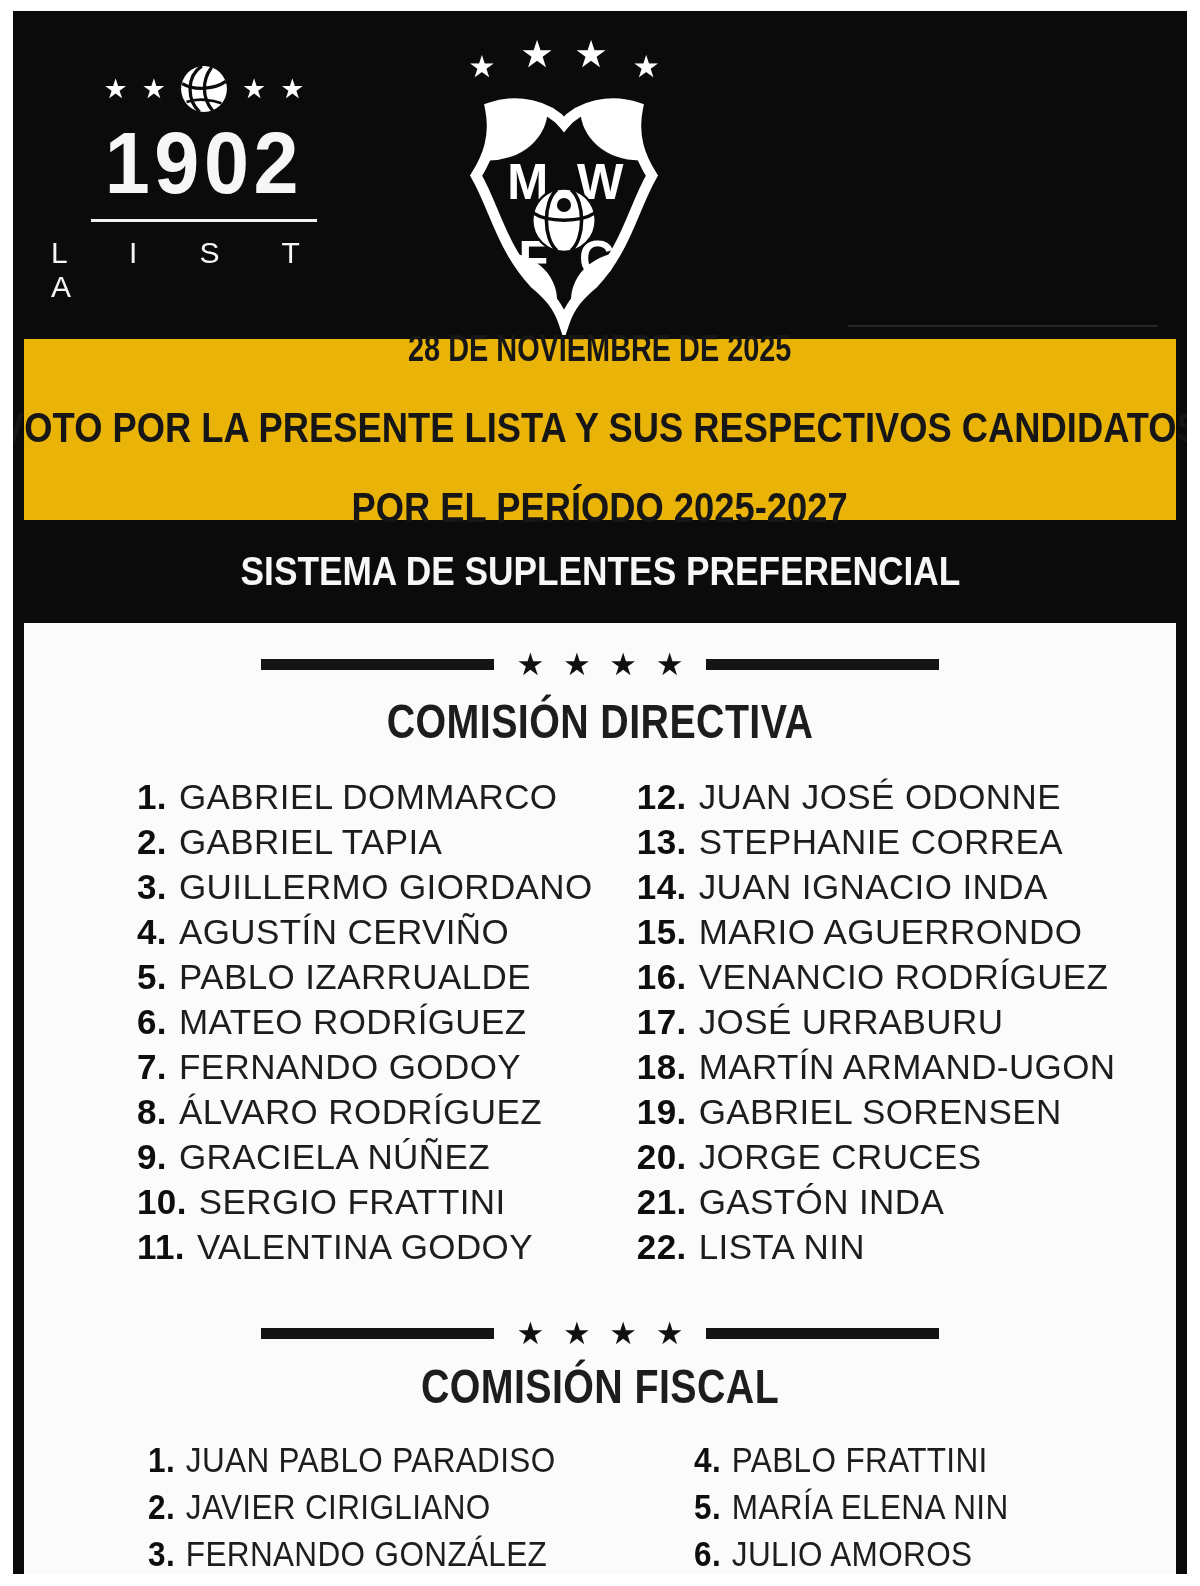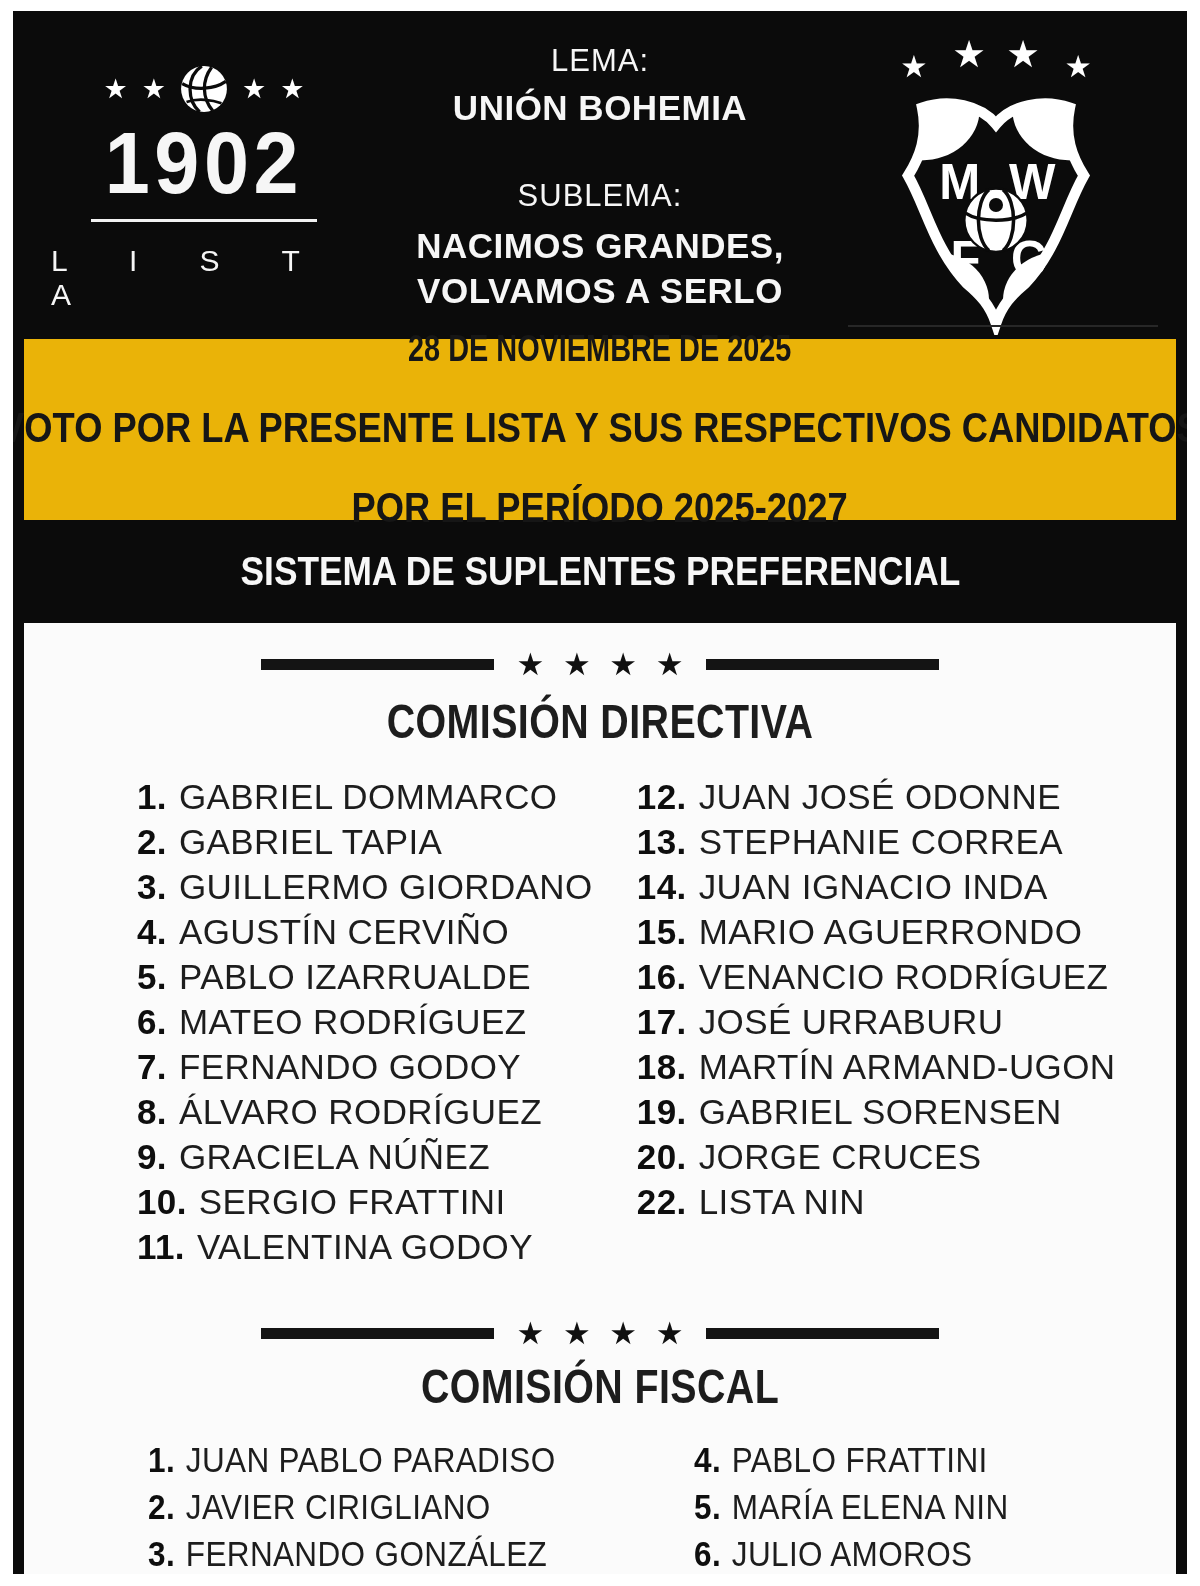--- a/index.html
+++ b/index.html
@@ -6,21 +6,21 @@
   body{width:1200px;height:1586px;font-family:"Liberation Sans",sans-serif;-webkit-font-smoothing:antialiased;}
   .frame{position:relative;margin:11px 13px 0;height:1563px;background:#0b0b0b;padding:0 11px;box-sizing:border-box;overflow:hidden;}
 
   
   .header{position:relative;height:328px;display:flex;color:#f6f6f6;}
   .logo-col{width:360px;display:flex;flex-direction:column;align-items:center;padding-top:52px;}
   .logo-stars{display:flex;align-items:center;gap:14px;height:52px;}
   .logo-stars .st{font-size:27px;line-height:1;color:#fff;}
   .logo-year{font-size:88px;font-weight:700;letter-spacing:5px;line-height:1;margin-top:4px;transform:scaleX(.92);}
   .logo-rule{width:226px;height:3px;background:#f2f2f2;margin-top:12px;}
-  .logo-lista{font-size:30px;font-weight:400;letter-spacing:27px;margin-left:27px;margin-top:22px;}
+  .logo-lista{font-size:30px;font-weight:400;letter-spacing:27px;margin-left:27px;margin-top:14px;}
   .lema-col{flex:1;text-align:center;padding-top:32px;}
   .lema-label{font-size:31px;font-weight:400;letter-spacing:1px;}
   .lema-value{font-size:35px;font-weight:700;letter-spacing:.5px;margin-top:9px;}
   .sublema-label{font-size:31px;font-weight:400;letter-spacing:1px;margin-top:50px;}
   .sublema-line{font-size:35px;font-weight:700;letter-spacing:.5px;margin-top:9px;line-height:45px;}
   .crest-col{width:360px;display:flex;justify-content:center;padding-top:24px;}
   .crest-underline{position:absolute;right:18px;bottom:12px;width:310px;height:2px;background:#272727;}
 
   
   .white-band{height:181px;background:#eab308;color:#161616;display:flex;flex-direction:column;justify-content:center;align-items:center;text-align:center;gap:24px;}
@@ -69,27 +69,20 @@
           <path d="M6 34 C16 30 30 32 38 35" fill="none" stroke="#0b0b0b" stroke-width="2.5"></path>
         </svg>
         <span class="st">★</span>
         <span class="st">★</span>
       </div>
       <div class="logo-year">1902</div>
       <div class="logo-rule"></div>
       <div class="logo-lista">L I S T A</div>
     </div>
 
-    <div class="lema-col">
-      <div class="lema-label">LEMA:</div>
-      <div class="lema-value">UNIÓN BOHEMIA</div>
-      <div class="sublema-label">SUBLEMA:</div>
-      <div class="sublema-line">NACIMOS GRANDES,</div>
-      <div class="sublema-line" style="margin-top:0;">VOLVAMOS A SERLO</div>
-    </div>
 
     <div class="crest-col">
       <svg width="258" height="300" viewBox="0 0 220 256">
         <defs>
           <path id="shieldp" d="M110,76 C97,60 70,54 47,62 C52,86 45,104 35,120 C51,148 57,182 85,212 C97,222 105,231 110,246 C115,231 123,222 135,212 C163,182 169,148 185,120 C175,104 168,86 173,62 C150,54 123,60 110,76 Z"></path>
           <clipPath id="shieldclip">
               <use href="#shieldp"></use>
             </clipPath>
         </defs>
 
@@ -161,20 +154,21 @@
       <div class="col dir-col2">
         <div class="row"><span class="num">12.</span><span>JUAN JOSÉ ODONNE</span></div>
         <div class="row"><span class="num">13.</span><span>STEPHANIE CORREA</span></div>
         <div class="row"><span class="num">14.</span><span>JUAN IGNACIO INDA</span></div>
         <div class="row"><span class="num">15.</span><span>MARIO AGUERRONDO</span></div>
         <div class="row"><span class="num">16.</span><span>VENANCIO RODRÍGUEZ</span></div>
         <div class="row"><span class="num">17.</span><span>JOSÉ URRABURU</span></div>
         <div class="row"><span class="num">18.</span><span>MARTÍN ARMAND-UGON</span></div>
         <div class="row"><span class="num">19.</span><span>GABRIEL SORENSEN</span></div>
         <div class="row"><span class="num">20.</span><span>JORGE CRUCES</span></div>
+        <div class="row"><span class="num">21.</span><span>GASTÓN INDA</span></div>
         <div class="row"><span class="num">22.</span><span>LISTA NIN</span></div>
       </div>
     </div>
 
     <div class="divider fiscal-gap">
       <div class="dline"></div>
       <div class="dstars">★ ★ ★ ★</div>
       <div class="dline"></div>
     </div>
 

